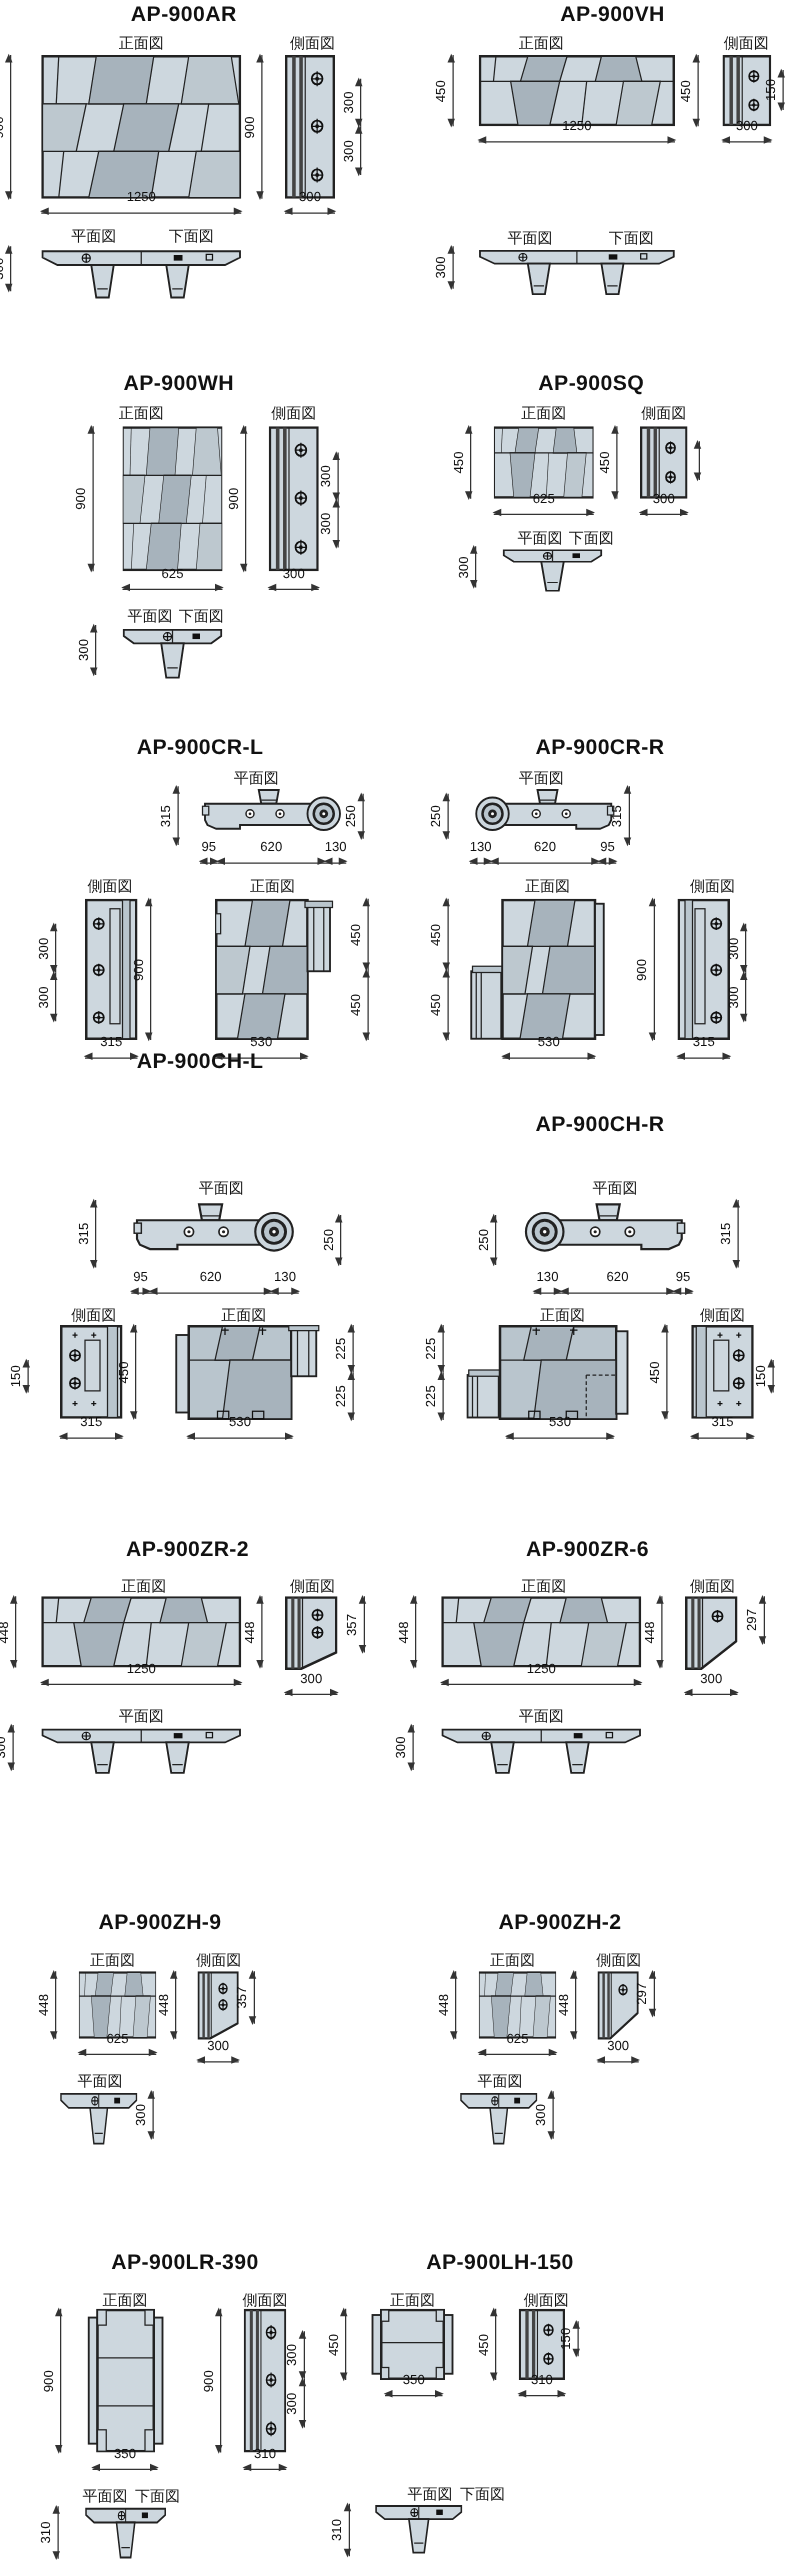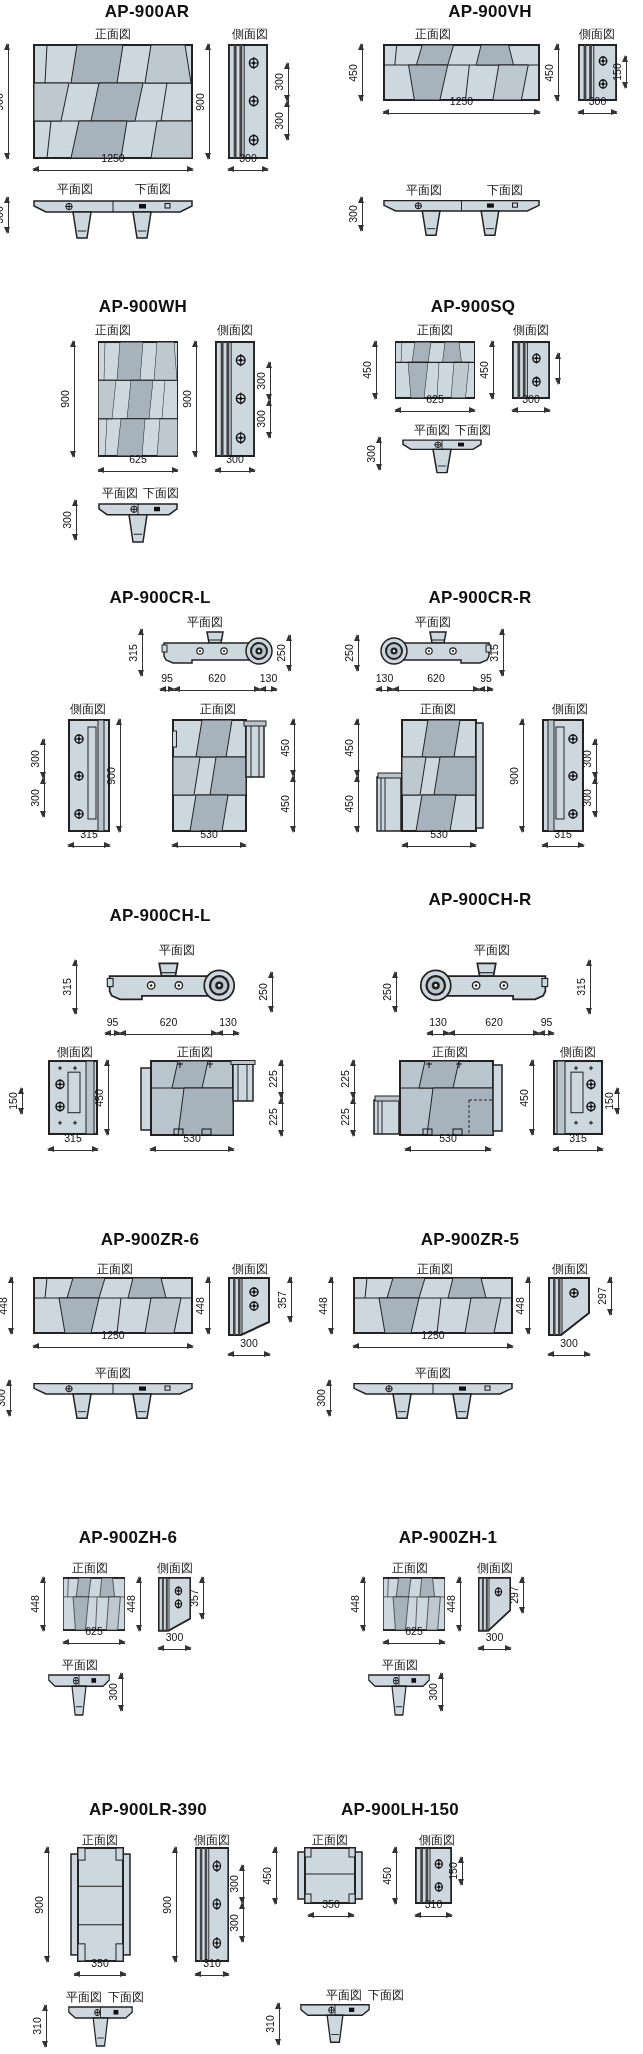--- a/index.html
+++ b/index.html
@@ -640,21 +640,21 @@
       <i class="a ab"></i>
       <b>300</b>
     </div>
   <div class="dimh" style="left:542px;top:840px;width:42px">
       <i class="ln"></i>
       <i class="a al"></i>
       <i class="a ar"></i>
       <b>315</b>
     </div>
 
-  <div class="stitle" style="left:160px;top:906px">AP-900CH-L</div>
+  <div class="stitle" style="left:160px;top:839px">AP-900CH-L</div>
   <span class="vlabel" style="left:177px;top:942px">平面図</span>
   <div class="draw" style="left:105px;top:960px;width:135px;height:52px">
 <svg viewBox="0 0 117 45" preserveAspectRatio="none">
         <polygon points="47,3 63,3 61,14 49,14" fill="#cdd7de" stroke="#222" stroke-width="1.5"></polygon>
         <line x1="49" y1="11" x2="61" y2="11" stroke="#222"></line>
         <polygon points="4,14 90,14 90,31 32,31 32,34 13,34 6,31 4,27" fill="#cdd7de" stroke="#222" stroke-width="1.5"></polygon>
         <rect x="2" y="16" width="5" height="7" fill="#cdd7de" stroke="#222"></rect>
         <circle cx="99" cy="22" r="13" fill="#cdd7de" stroke="#222" stroke-width="1.5"></circle>
         <circle cx="99" cy="22" r="8" fill="#b9c5cd" stroke="#222" stroke-width="2"></circle>
         <circle cx="99" cy="22" r="3.5" fill="#222"></circle>
@@ -900,21 +900,21 @@
       <i class="a ab"></i>
       <b>150</b>
     </div>
   <div class="dimh" style="left:553px;top:1144px;width:50px">
       <i class="ln"></i>
       <i class="a al"></i>
       <i class="a ar"></i>
       <b>315</b>
     </div>
 
-  <div class="stitle" style="left:150px;top:1230px">AP-900ZR-6</div>
+  <div class="stitle" style="left:150px;top:1230px">AP-900ZR-2</div>
   <span class="vlabel" style="left:115px;top:1261px">正面図</span>
   <div class="draw" style="left:33px;top:1277px;width:160px;height:57px">
 <svg viewBox="0 0 160 57" preserveAspectRatio="none">
         <rect x="1" y="1" width="158" height="55" fill="#cdd7de" stroke="#222" stroke-width="2"></rect>
         <line x1="1" y1="21" x2="159" y2="21" stroke="#222"></line>
         <polygon points="40,1 72,1 66,21 34,21" fill="#a7b3bc" stroke="#222"></polygon>
         <polygon points="100,1 128,1 133,21 95,21" fill="#a7b3bc" stroke="#222"></polygon>
         <polygon points="26,21 66,21 58,56 32,56" fill="#a7b3bc" stroke="#222"></polygon>
         <polygon points="118,21 148,21 141,56 112,56" fill="#bdc8cf" stroke="#222"></polygon>
         <line x1="14" y1="1" x2="12" y2="21" stroke="#222"></line>
@@ -984,21 +984,21 @@
         <rect x="132" y="7.5" width="5" height="4.5" fill="none" stroke="#111"></rect>
       </svg>
 </div>
   <div class="dimv" style="left:4px;top:1380px;height:36px">
       <i class="ln"></i>
       <i class="a at"></i>
       <i class="a ab"></i>
       <b>300</b>
     </div>
 
-  <div class="stitle" style="left:470px;top:1230px">AP-900ZR-5</div>
+  <div class="stitle" style="left:470px;top:1230px">AP-900ZR-6</div>
   <span class="vlabel" style="left:435px;top:1261px">正面図</span>
   <div class="draw" style="left:353px;top:1277px;width:160px;height:57px">
 <svg viewBox="0 0 160 57" preserveAspectRatio="none">
         <rect x="1" y="1" width="158" height="55" fill="#cdd7de" stroke="#222" stroke-width="2"></rect>
         <line x1="1" y1="21" x2="159" y2="21" stroke="#222"></line>
         <polygon points="40,1 72,1 66,21 34,21" fill="#a7b3bc" stroke="#222"></polygon>
         <polygon points="100,1 128,1 133,21 95,21" fill="#a7b3bc" stroke="#222"></polygon>
         <polygon points="26,21 66,21 58,56 32,56" fill="#a7b3bc" stroke="#222"></polygon>
         <polygon points="118,21 148,21 141,56 112,56" fill="#bdc8cf" stroke="#222"></polygon>
         <line x1="14" y1="1" x2="12" y2="21" stroke="#222"></line>
@@ -1064,21 +1064,21 @@
         <rect x="132" y="7.5" width="5" height="4.5" fill="none" stroke="#111"></rect>
       </svg>
 </div>
   <div class="dimv" style="left:324px;top:1380px;height:36px">
       <i class="ln"></i>
       <i class="a at"></i>
       <i class="a ab"></i>
       <b>300</b>
     </div>
 
-  <div class="stitle" style="left:128px;top:1528px">AP-900ZH-6</div>
+  <div class="stitle" style="left:128px;top:1528px">AP-900ZH-9</div>
   <span class="vlabel" style="left:90px;top:1560px">正面図</span>
   <div class="draw" style="left:63px;top:1577px;width:62px;height:54px">
 <svg viewBox="0 0 160 57" preserveAspectRatio="none">
         <rect x="1" y="1" width="158" height="55" fill="#cdd7de" stroke="#222" stroke-width="2"></rect>
         <line x1="1" y1="21" x2="159" y2="21" stroke="#222"></line>
         <polygon points="40,1 72,1 66,21 34,21" fill="#a7b3bc" stroke="#222"></polygon>
         <polygon points="100,1 128,1 133,21 95,21" fill="#a7b3bc" stroke="#222"></polygon>
         <polygon points="26,21 66,21 58,56 32,56" fill="#a7b3bc" stroke="#222"></polygon>
         <polygon points="118,21 148,21 141,56 112,56" fill="#bdc8cf" stroke="#222"></polygon>
         <line x1="14" y1="1" x2="12" y2="21" stroke="#222"></line>
@@ -1145,21 +1145,21 @@
         <rect x="56" y="8" width="6" height="4.5" fill="#111"></rect>
       </svg>
 </div>
   <div class="dimv" style="left:116px;top:1673px;height:38px">
       <i class="ln"></i>
       <i class="a at"></i>
       <i class="a ab"></i>
       <b>300</b>
     </div>
 
-  <div class="stitle" style="left:448px;top:1528px">AP-900ZH-1</div>
+  <div class="stitle" style="left:448px;top:1528px">AP-900ZH-2</div>
   <span class="vlabel" style="left:410px;top:1560px">正面図</span>
   <div class="draw" style="left:383px;top:1577px;width:62px;height:54px">
 <svg viewBox="0 0 160 57" preserveAspectRatio="none">
         <rect x="1" y="1" width="158" height="55" fill="#cdd7de" stroke="#222" stroke-width="2"></rect>
         <line x1="1" y1="21" x2="159" y2="21" stroke="#222"></line>
         <polygon points="40,1 72,1 66,21 34,21" fill="#a7b3bc" stroke="#222"></polygon>
         <polygon points="100,1 128,1 133,21 95,21" fill="#a7b3bc" stroke="#222"></polygon>
         <polygon points="26,21 66,21 58,56 32,56" fill="#a7b3bc" stroke="#222"></polygon>
         <polygon points="118,21 148,21 141,56 112,56" fill="#bdc8cf" stroke="#222"></polygon>
         <line x1="14" y1="1" x2="12" y2="21" stroke="#222"></line>

